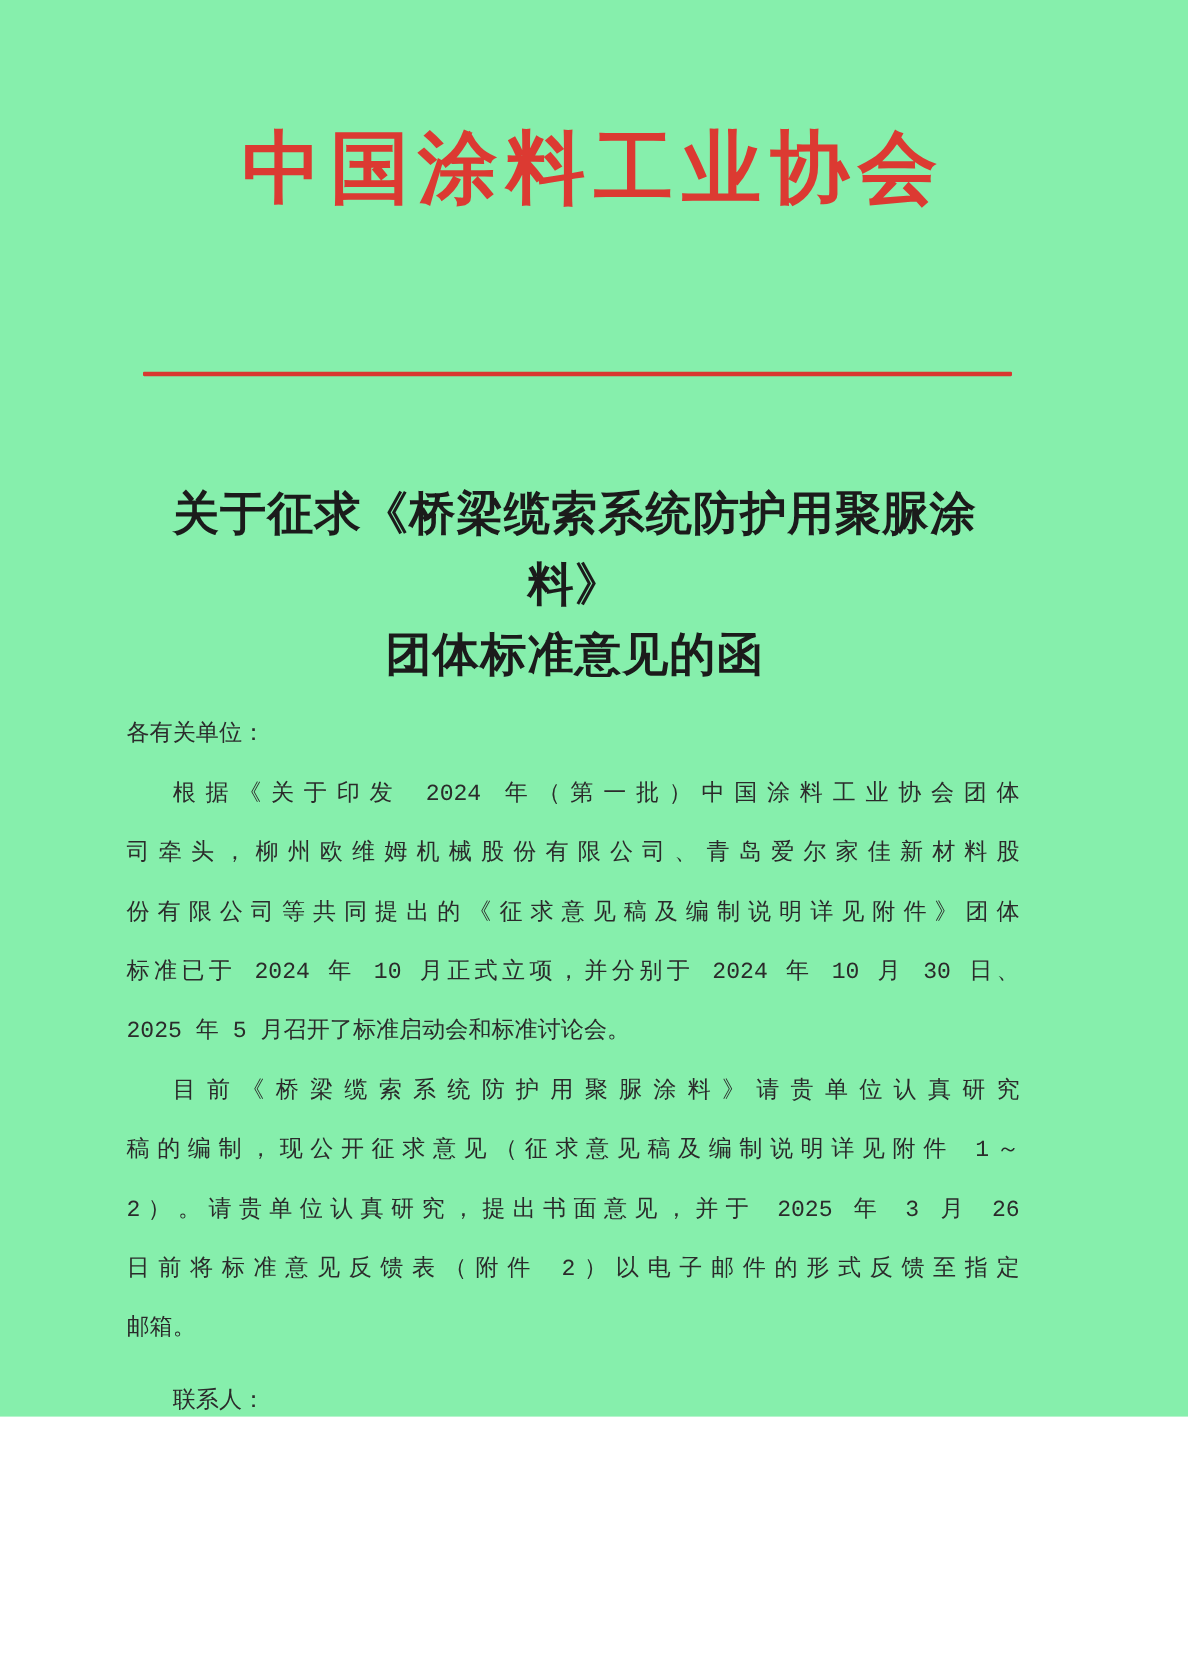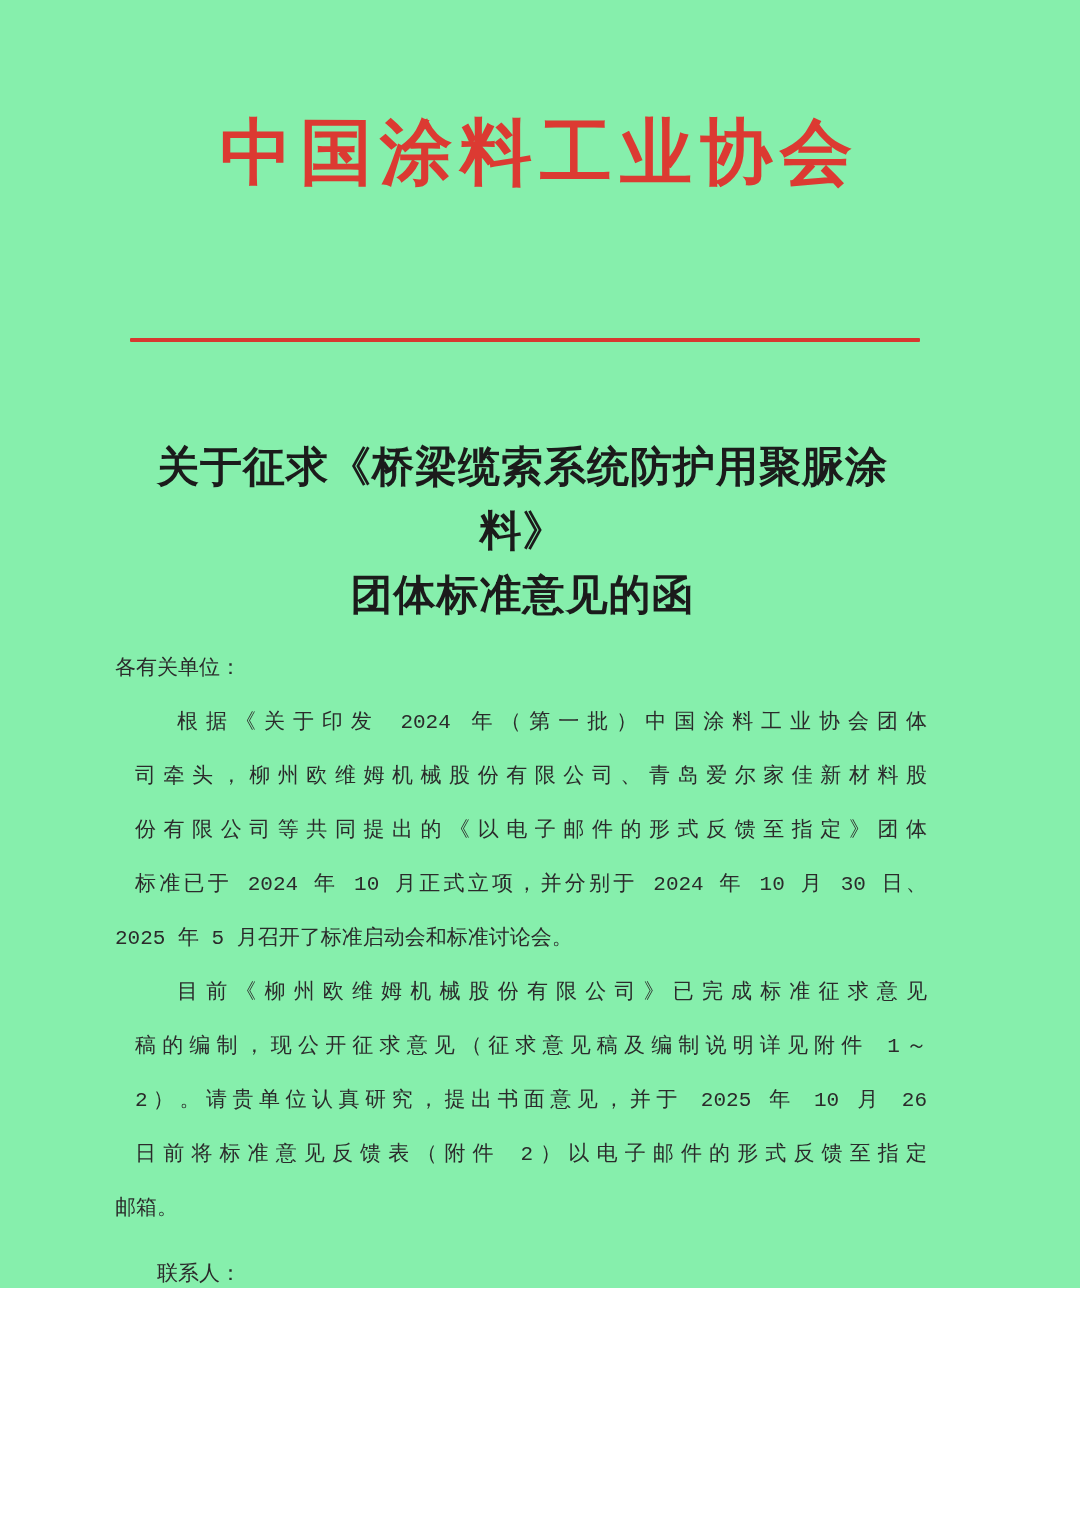--- a/index.html
+++ b/index.html
@@ -53,21 +53,20 @@
     color: #2b2b2b;
   }
   .salutation {
     text-align: left;
   }
   .line {
     text-align: justify;
   }
   .line.fill {
     text-align-last: justify;
-    margin-left: 20px;
   }
   .line.indent {
     text-indent: 2em;
   }
   .para.gap {
     margin-top: 12px;
   }
   .para.gap-sm {
     margin-top: 6px;
   }
@@ -87,28 +86,28 @@
     <div class="title-line">关于征求《桥梁缆索系统防护用聚脲涂料》</div>
     <div class="title-line">团体标准意见的函</div>
   </div>
 
   <div class="letter-body">
     <div class="salutation">各有关单位：</div>
     <div id="paragraphs">
         <div class="para">
           <div class="line indent fill">根据《关于印发 2024 年（第一批）中国涂料工业协会团体</div>
           <div class="line fill">司牵头，柳州欧维姆机械股份有限公司、青岛爱尔家佳新材料股</div>
-          <div class="line fill">份有限公司等共同提出的《以电子邮件的形式反馈至指定》团体</div>
+          <div class="line fill">份有限公司等共同提出的《征求意见稿及编制说明详见附件》团体</div>
           <div class="line fill">标准已于 2024 年 10 月正式立项，并分别于 2024 年 10 月 30 日、</div>
           <div class="line">2025 年 5 月召开了标准启动会和标准讨论会。</div>
         </div>
         <div class="para">
-          <div class="line indent fill">目前《柳州欧维姆机械股份有限公司》已完成标准征求意见</div>
+          <div class="line indent fill">目前《桥梁缆索系统防护用聚脲涂料》请贵单位认真研究</div>
           <div class="line fill">稿的编制，现公开征求意见（征求意见稿及编制说明详见附件 1～</div>
-          <div class="line fill">2）。请贵单位认真研究，提出书面意见，并于 2025 年 10 月 26</div>
+          <div class="line fill">2）。请贵单位认真研究，提出书面意见，并于 2025 年 3 月 26</div>
           <div class="line fill">日前将标准意见反馈表（附件 2）以电子邮件的形式反馈至指定</div>
           <div class="line">邮箱。</div>
         </div>
         <div class="para gap">
           <div class="line indent">联系人：</div>
         </div>
         <div class="para gap-sm">
           <div class="line indent">李　力 13581567188</div>
         </div>
       </div>

